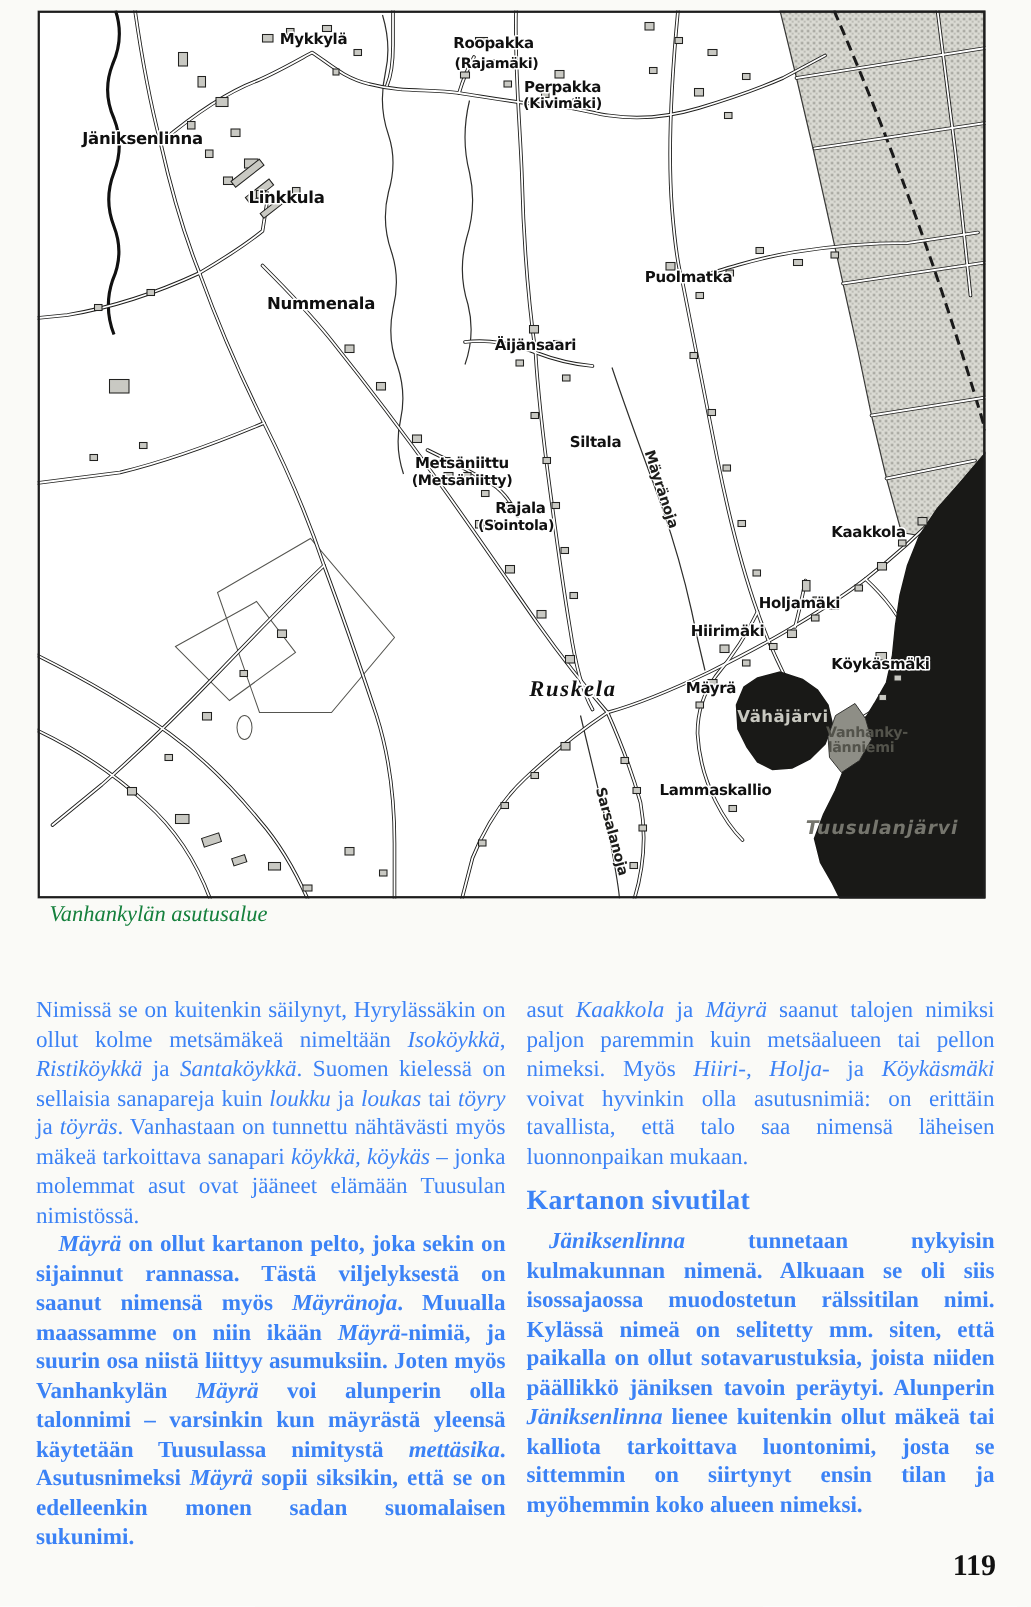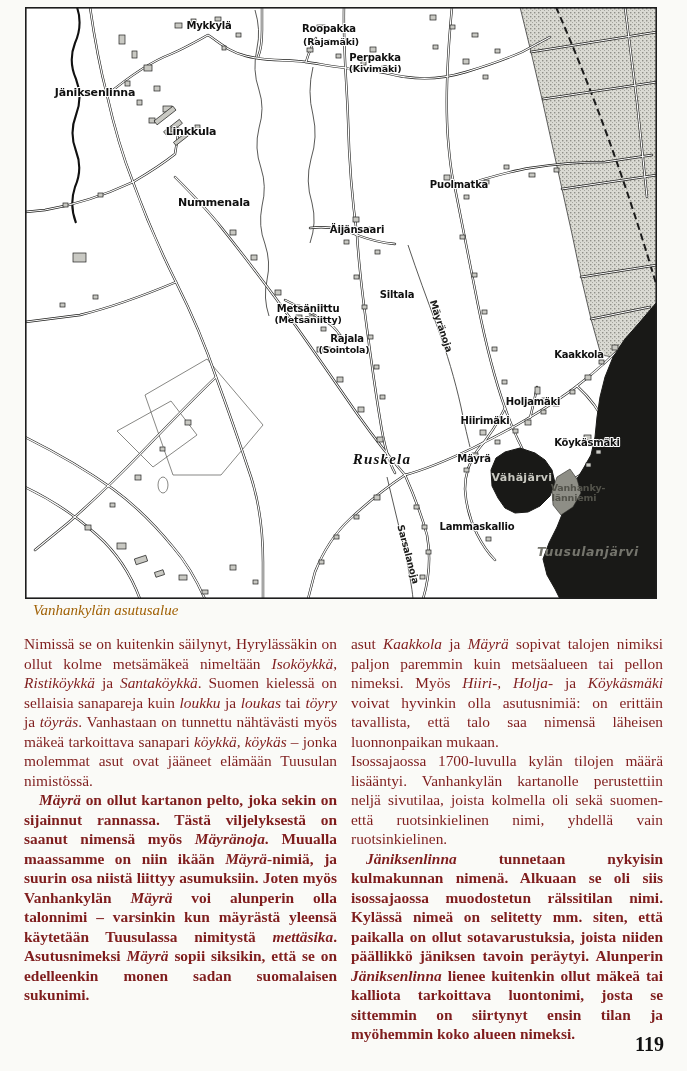--- a/index.html
+++ b/index.html
@@ -36,27 +36,27 @@
     font-family:"Liberation Serif", serif;font-style:italic;font-weight:600;
     font-size:15px;letter-spacing:1.2px;stroke-width:2.5px;
   }
   .mlabel.stream-label{font-size:9.5px;stroke-width:1.4px;fill:#1c1c1a;}
   .mlabel.water-light{fill:#c8c8c0;stroke:none;font-size:11px;letter-spacing:.3px;}
   .mlabel.water-gray{fill:#75756d;stroke:none;font-size:12.5px;font-style:italic;letter-spacing:.6px;}
   .mlabel.dark-gray{fill:#53534b;stroke:none;font-size:9.5px;}
   
   .caption{
     position:absolute;left:33px;top:602px;
-    font-style:italic;font-size:15px;color:#a16207;
+    font-style:italic;font-size:15px;color:#15803d;
   }
   
   .col{
-    position:absolute;top:634px;width:313px;
+    position:absolute;top:664px;width:313px;
     font-size:15.4px;line-height:19.5px;text-align:justify;
-    color:#7f1d1d;
+    color:#3b82f6;
   }
   .col.left{left:24px;}
   .col.right{left:351px;width:312px;}
   .col p{margin:0;}
   .col p.indent{text-indent:15px;font-weight:bold;}
   .col h2{
     font-size:18.5px;font-weight:700;margin:9px 0 6px 0;line-height:22px;
     font-family:"Liberation Serif", serif;letter-spacing:.2px;
   }
   .pagenum{
@@ -311,18 +311,18 @@
 </svg>
 </div>
 
 <div class="caption">Vanhankylän asutusalue</div>
 
 <div class="col left" id="col-left">
     <p><span>Nimissä se on kuitenkin säilynyt, Hyrylässäkin on ollut kolme metsämäkeä nimeltään </span><i>Isoköykkä</i><span>, </span><i>Ristiköykkä</i><span> ja </span><i>Santaköykkä</i><span>. Suomen kielessä on sellaisia sanapareja kuin </span><i>loukku</i><span> ja </span><i>loukas</i><span> tai </span><i>töyry</i><span> ja </span><i>töyräs</i><span>. Vanhastaan on tunnettu nähtävästi myös mäkeä tarkoittava sanapari </span><i>köykkä, köykäs</i><span> – jonka molemmat asut ovat jääneet elämään Tuusulan nimistössä.</span></p>
     <p class="indent"><i>Mäyrä</i><span> on ollut kartanon pelto, joka sekin on sijainnut rannassa. Tästä viljelyksestä on saanut nimensä myös </span><i>Mäyränoja</i><span>. Muualla maassamme on niin ikään </span><i>Mäyrä</i><span>-nimiä, ja suurin osa niistä liittyy asumuksiin. Joten myös Vanhankylän </span><i>Mäyrä</i><span> voi alunperin olla talonnimi – varsinkin kun mäyrästä yleensä käytetään Tuusulassa nimitystä </span><i>mettäsika</i><span>. Asutusnimeksi </span><i>Mäyrä</i><span> sopii siksikin, että se on edelleenkin monen sadan suomalaisen sukunimi.</span></p>
   </div>
 <div class="col right" id="col-right">
-    <p><span>asut </span><i>Kaakkola</i><span> ja </span><i>Mäyrä</i><span> sopivat talojen nimiksi paljon paremmin kuin metsäalueen tai pellon nimeksi. Myös </span><i>Hiiri-, Holja-</i><span> ja </span><i>Köykäsmäki</i><span> voivat hyvinkin olla asutusnimiä: on erittäin tavallista, että talo saa nimensä läheisen luonnonpaikan mukaan.</span></p>
-    <p><span>Isossajaossa 1700-luvulla kylän tilojen määrä lisääntyi. Vanhankylän kartanolle perustettiin neljä sivutilaa, joista kolmella oli sekä suomen- että ruotsinkielinen nimi, yhdellä vain ruotsinkielinen.</span></p>
+    <p><span>asut </span><i>Kaakkola</i><span> ja </span><i>Mäyrä</i><span> saanut talojen nimiksi paljon paremmin kuin metsäalueen tai pellon nimeksi. Myös </span><i>Hiiri-, Holja-</i><span> ja </span><i>Köykäsmäki</i><span> voivat hyvinkin olla asutusnimiä: on erittäin tavallista, että talo saa nimensä läheisen luonnonpaikan mukaan.</span></p>
+    <h2>Kartanon sivutilat</h2>
     <p class="indent"><i>Jäniksenlinna</i><span> tunnetaan nykyisin kulmakunnan nimenä. Alkuaan se oli siis isossajaossa muodostetun rälssitilan nimi. Kylässä nimeä on selitetty mm. siten, että paikalla on ollut sotavarustuksia, joista niiden päällikkö jäniksen tavoin peräytyi. Alunperin </span><i>Jäniksenlinna</i><span> lienee kuitenkin ollut mäkeä tai kalliota tarkoittava luontonimi, josta se sittemmin on siirtynyt ensin tilan ja myöhemmin koko alueen nimeksi.</span></p>
   </div>
 
 <div class="pagenum">119</div>
 
 </body></html>

